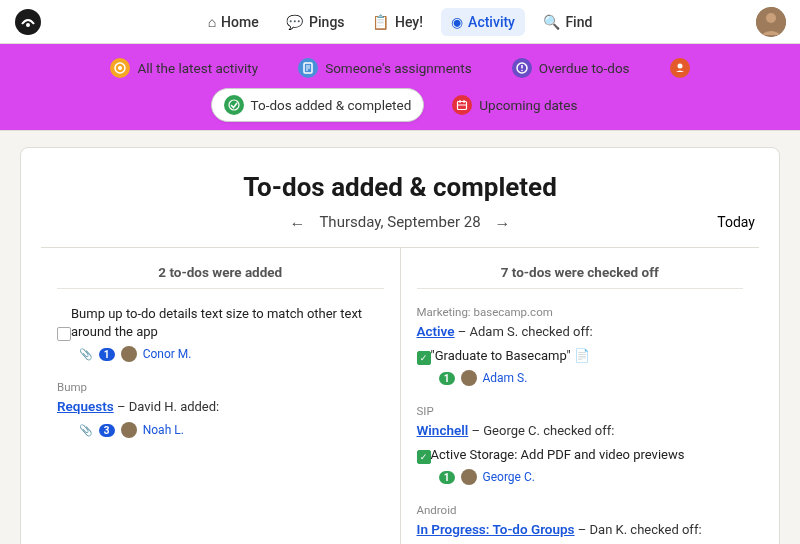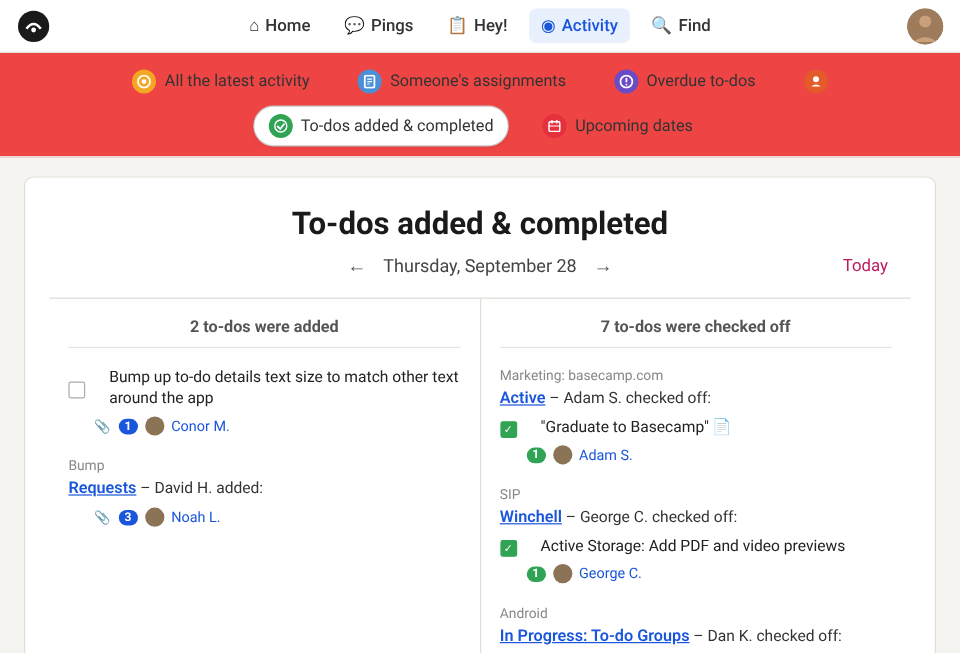--- a/index.html
+++ b/index.html
@@ -51,21 +51,21 @@
       font-size: 14px;
       font-weight: 500;
       color: #333;
       text-decoration: none;
     }
     .nav-item.active { background: #e8f0fe; color: #1a56db; }
     .nav-icon { font-size: 14px; }
 
     
     .activity-subnav {
-      background: #ef4444;
+      background: #d946ef;
       border-bottom: 1px solid #e0ddd6;
       display: flex;
       flex-wrap: wrap;
       justify-content: center;
       gap: 4px 16px;
       padding: 8px 20px;
     }
     .subnav-item {
       display: flex;
       align-items: center;
@@ -120,22 +120,22 @@
       color: #444;
       position: relative;
     }
     .date-arrow {
       cursor: pointer;
       color: #555;
       font-size: 16px;
     }
     .today-link {
       position: absolute;
-      right: 19px;
-      color: #be185d;
+      right: 4px;
+      color: #000000;
       font-size: 14px;
       cursor: pointer;
       text-decoration: none;
     }
     .content-divider {
       border: none;
       border-top: 1px solid #e0ddd6;
       margin: 0 20px;
     }
 
@@ -177,22 +177,22 @@
     .added-by {
       font-size: 13px;
       color: #333;
       margin-bottom: 8px;
     }
     .todo-item-block {
       margin-bottom: 16px;
     }
     .todo-row {
       display: flex;
-      align-items: center;
-      gap: 20px;
+      align-items: flex-end;
+      gap: 0;
       margin-bottom: 4px;
     }
     .checkbox {
       width: 14px;
       height: 14px;
       border: 1.5px solid #aaa;
       border-radius: 2px;
       flex-shrink: 0;
       margin-top: 2px;
     }

